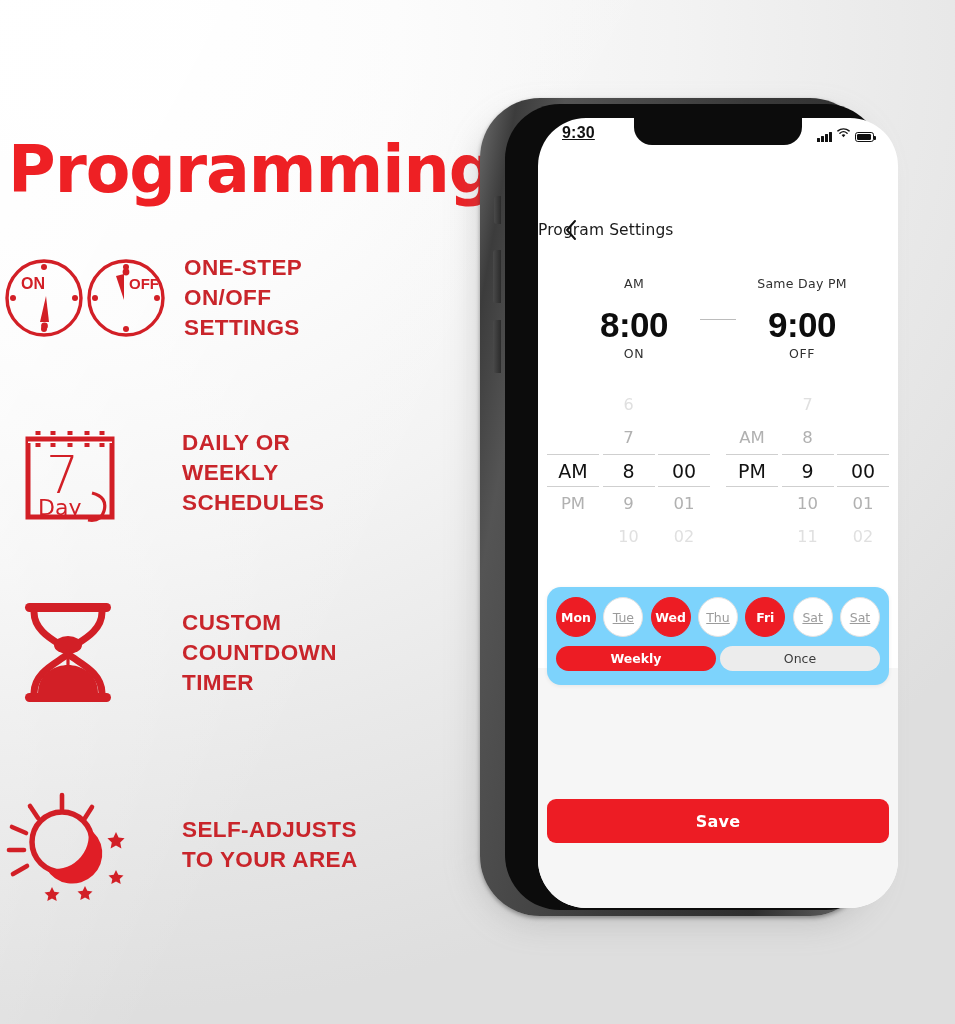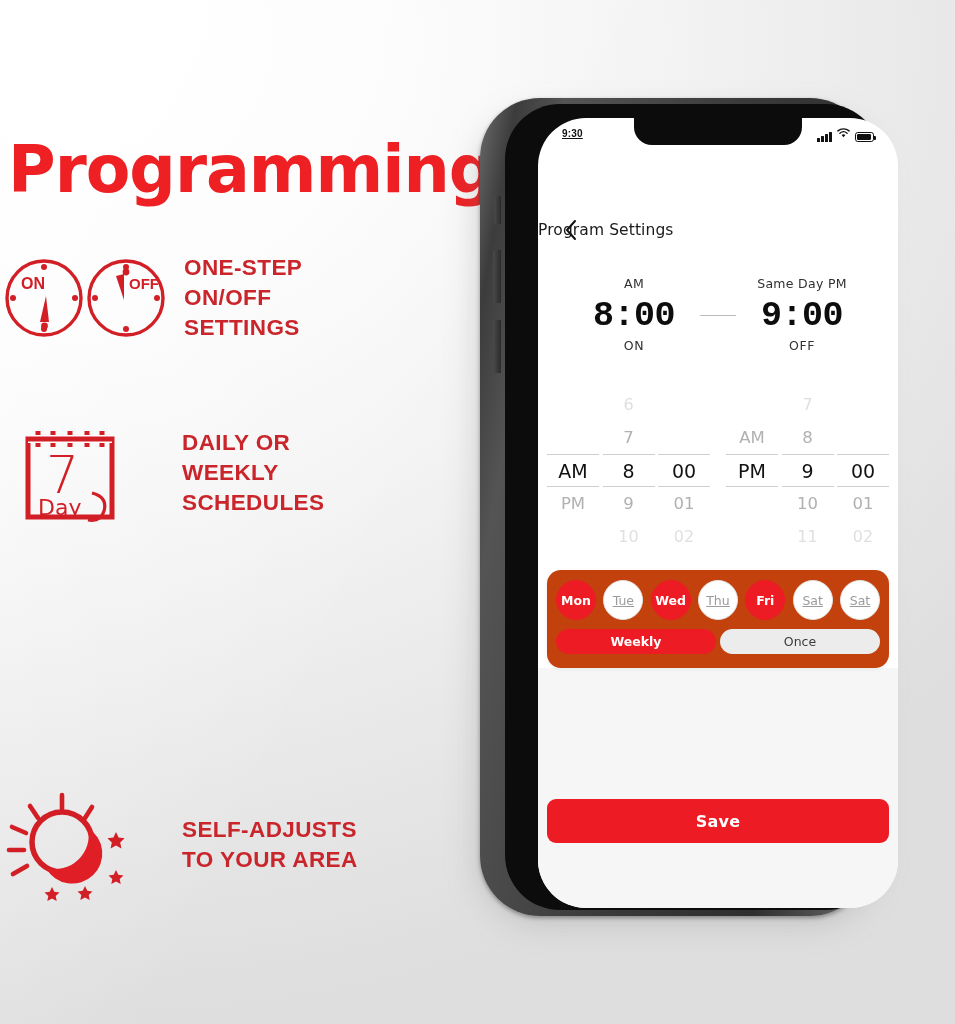--- a/index.html
+++ b/index.html
@@ -89,21 +89,21 @@
     width:168px;height:27px;background:#0c0c0c;
     border-radius:0 0 18px 18px;z-index:6;
   }
 
   
   .statusbar{
     position:absolute;top:0;left:0;width:360px;height:30px;
     display:flex;align-items:center;justify-content:space-between;
     padding:0 24px;box-sizing:border-box;z-index:5;
   }
-  .sb-time{font-size:10px;font-weight:bold;color:#111;letter-spacing:.2px;text-decoration:underline;}
+  .sb-time{font-size:16px;font-weight:bold;color:#111;letter-spacing:.2px;text-decoration:underline;}
   .sb-icons{display:flex;align-items:flex-end;gap:5px;}
   .sig{display:flex;align-items:flex-end;gap:1.5px;height:10px;}
   .sig i{display:block;width:2.6px;background:#111;border-radius:.5px;}
   .sig i:nth-child(1){height:4px;}
   .sig i:nth-child(2){height:6px;}
   .sig i:nth-child(3){height:8px;}
   .sig i:nth-child(4){height:10px;}
   .batt{width:19px;height:10px;border:1.4px solid #111;border-radius:2.8px;position:relative;box-sizing:border-box;}
   .batt::after{content:"";position:absolute;right:-3.2px;top:3px;width:1.8px;height:4px;background:#111;border-radius:0 1px 1px 0;}
   .batt span{position:absolute;left:1.2px;top:1.2px;bottom:1.2px;width:13.5px;background:#111;border-radius:1.3px;display:block;}
@@ -123,21 +123,21 @@
   }
 
   
   .summary{
     position:absolute;top:158px;left:0;width:360px;
     display:flex;align-items:center;justify-content:center;
   }
   .sum-col{width:140px;text-align:center;}
   .sum-meridiem{font-size:12.5px;color:#303030;font-family:"DejaVu Sans",sans-serif;letter-spacing:.3px;}
   .sum-time{font-size:35px;font-weight:bold;color:#0d0d0d;line-height:1.08;
-    font-family:Liberation Mono, monospace;letter-spacing:-.5px;margin-top:7px;}
+    font-family:Liberation Sans, sans-serif;letter-spacing:-.5px;margin-top:15px;}
   .sum-state{font-size:12.5px;color:#303030;font-family:"DejaVu Sans",sans-serif;letter-spacing:.6px;margin-top:2px;}
   .sum-dash{width:36px;height:1.6px;background:#bcbcbc;margin:0 -4px;align-self:center;position:relative;top:1px;}
 
   
   .pickers{
     position:absolute;top:270px;left:0;width:360px;height:165px;
     display:flex;justify-content:space-between;padding:0 9px;box-sizing:border-box;
   }
   .picker{width:163px;display:flex;justify-content:space-between;}
   .pcol{
@@ -150,22 +150,22 @@
   }
   .pcol .cell.near{color:#b1b1b1;font-size:16.5px;}
   .pcol .cell.sel{
     color:#121212;font-size:19px;
     border-top:1.2px solid #cfcfcf;border-bottom:1.2px solid #cfcfcf;
     box-sizing:border-box;
   }
 
   
   .daycard{
-    position:absolute;top:452px;left:9px;width:342px;height:98px;
-    background:#c2410c;border-radius:14px;
+    position:absolute;top:469px;left:9px;width:342px;height:98px;
+    background:#7dd3fc;border-radius:14px;
     box-shadow:0 1px 4px rgba(0,0,0,0.07);
     padding:10px 9px 4px 9px;box-sizing:border-box;
   }
   .days{display:flex;justify-content:space-between;}
   .day{
     width:40px;height:40px;border-radius:50%;
     display:flex;align-items:center;justify-content:center;
     font-size:12.5px;box-sizing:border-box;cursor:pointer;
     font-family:"DejaVu Sans",sans-serif;
   }
@@ -247,20 +247,36 @@
           <text x="46" y="72" font-family="DejaVu Sans, sans-serif" font-size="52" fill="#D21F26" font-weight="300">7</text>
           <text x="38" y="94" font-family="DejaVu Sans, sans-serif" font-size="22" fill="#D21F26">Day</text>
           <path d="M92 72 q16 4 12 18 q-3 11 -16 9" fill="none" stroke="#D21F26" stroke-width="3.2"></path>
         </svg>
       </div>
       <div class="ftext">DAILY OR
 WEEKLY
 SCHEDULES</div>
     </div>
 
+    <div class="feature" id="feat-timer">
+      <div class="ficon">
+        <svg width="168" height="112" viewBox="0 0 168 112">
+          <rect x="25" y="6" width="86" height="9" rx="4.5" fill="#D21F26"></rect>
+          <rect x="25" y="96" width="86" height="9" rx="4.5" fill="#D21F26"></rect>
+          <path d="M34 15 C34 40 68 48 68 55 C68 62 34 71 34 96" fill="none" stroke="#D21F26" stroke-width="7" stroke-linecap="round"></path>
+          <path d="M102 15 C102 40 68 48 68 55 C68 62 102 71 102 96" fill="none" stroke="#D21F26" stroke-width="7" stroke-linecap="round"></path>
+          <ellipse cx="68" cy="48" rx="14" ry="9" fill="#D21F26"></ellipse>
+          <rect x="66.4" y="52" width="3.2" height="26" fill="#D21F26"></rect>
+          <path d="M38 96 C38 76 56 68 68 68 C80 68 98 76 98 96 Z" fill="#D21F26"></path>
+        </svg>
+      </div>
+      <div class="ftext">CUSTOM
+COUNTDOWN
+TIMER</div>
+    </div>
 
     <div class="feature" id="feat-sun">
       <div class="ficon">
         <svg width="168" height="122" viewBox="0 0 168 122">
           <circle cx="62" cy="58" r="30" fill="none" stroke="#D21F26" stroke-width="5.5"></circle>
           <path d="M88 44 a30 30 0 1 1 -42 40 a34 34 0 0 0 42 -40 Z" fill="#E01E26"></path>
           <g stroke="#D21F26" stroke-width="4.6" stroke-linecap="round">
             <line x1="62" y1="11" x2="62" y2="25"></line>
             <line x1="30" y1="22" x2="38" y2="34"></line>
             <line x1="92" y1="23" x2="85" y2="34"></line>

